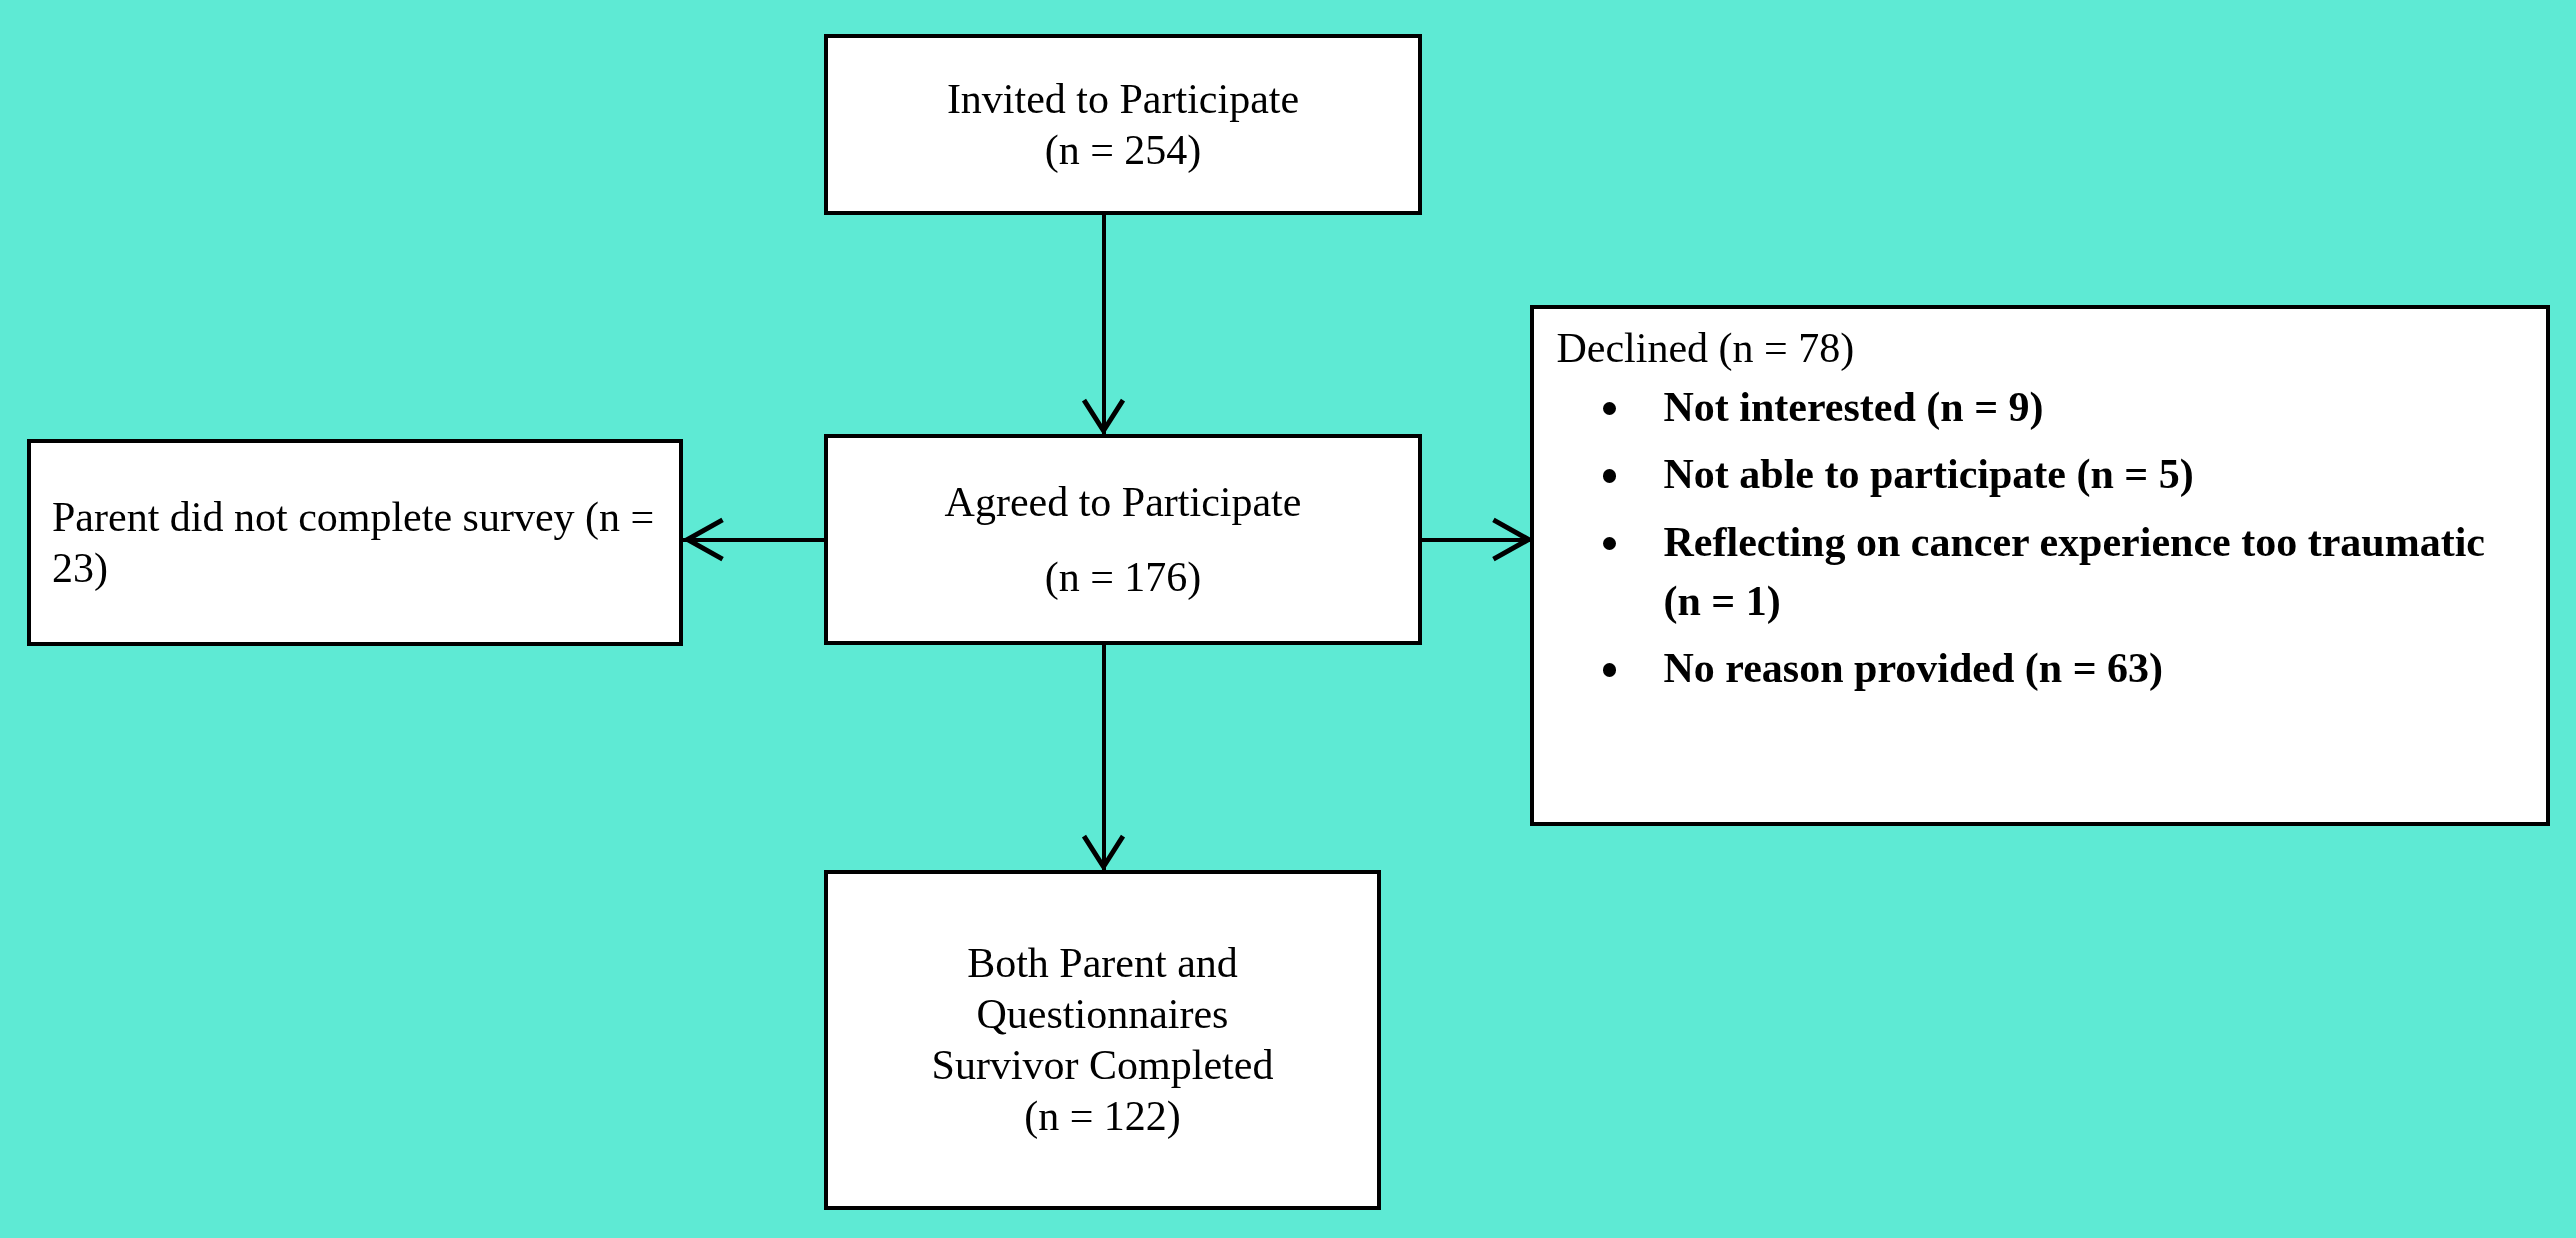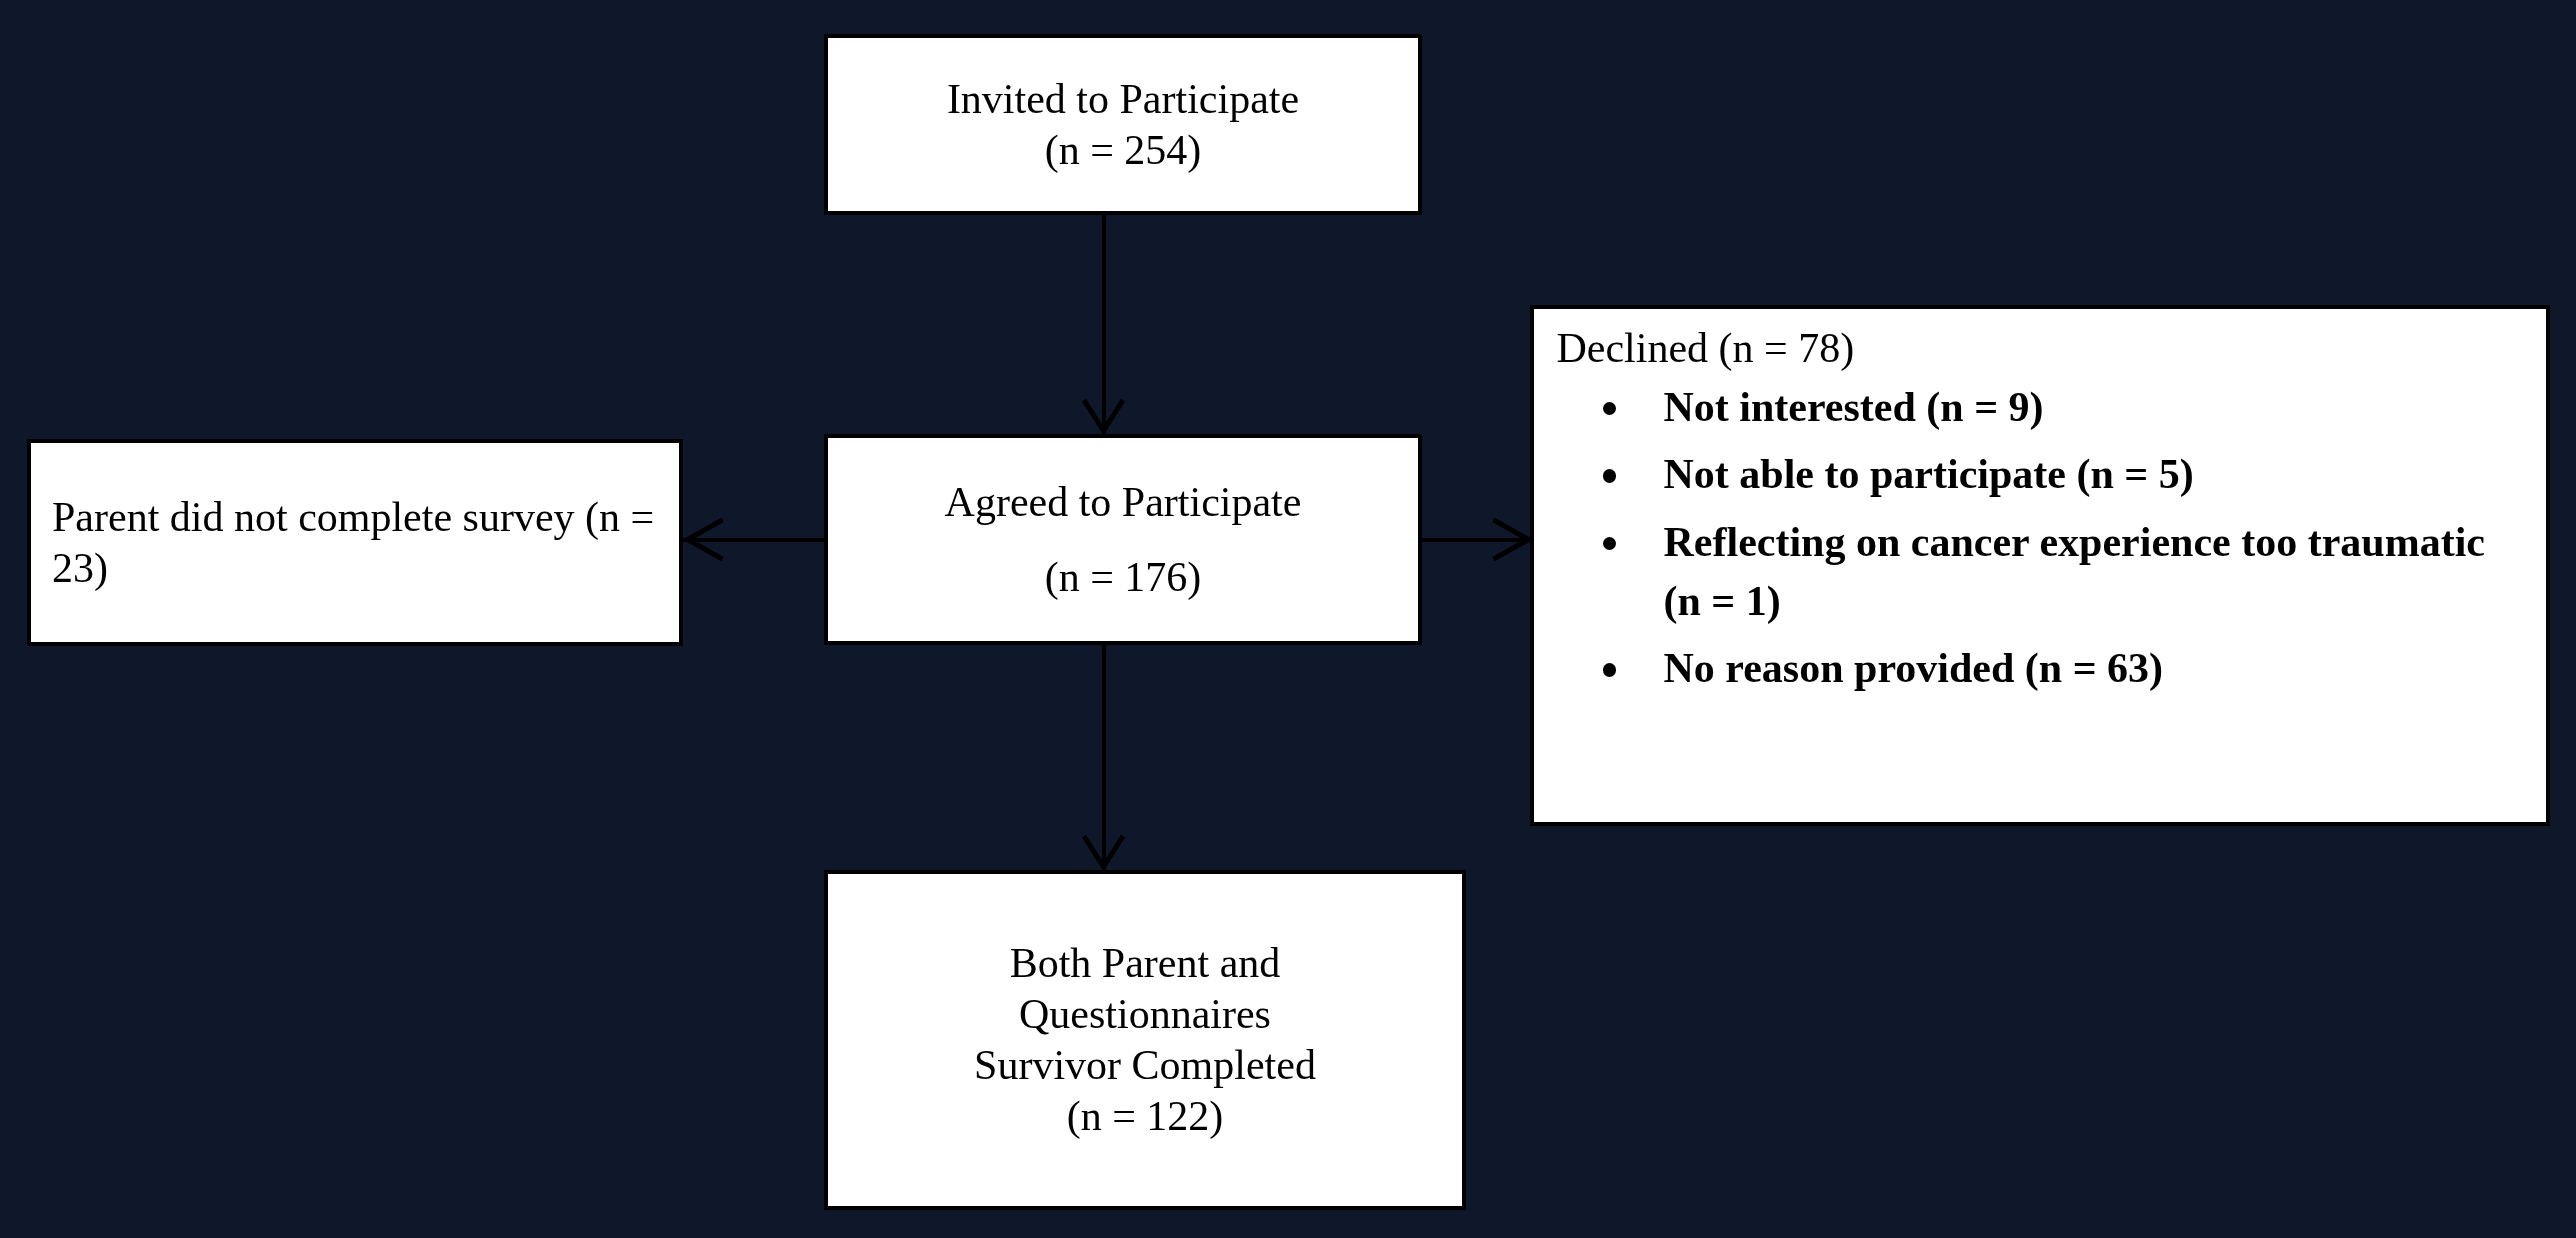--- a/index.html
+++ b/index.html
@@ -8,21 +8,21 @@
     background: #ffffff;
   }
   body {
     font-family: "Liberation Serif", "DejaVu Serif", serif;
     color: #000000;
   }
   #canvas {
     position: relative;
     width: 2576px;
     height: 1238px;
-    background: #0f172a;
+    background: #5eead4;
     overflow: hidden;
   }
 
   
   .node {
     position: absolute;
     box-sizing: border-box;
     border: 4.9px solid #000000;
     background: #ffffff;
     display: flex;
@@ -44,21 +44,21 @@
   }
 
   
   #node-invited   { left: 824px; top: 34px;   width: 598px;  height: 181px; }
   #node-agreed    { left: 824px; top: 434px;  width: 598px;  height: 211px; gap: 24px; }
   #node-parent    { left: 27px;   top: 439px;  width: 656px;  height: 207px;
                     padding-left: 21px; padding-right: 14px; }
   #node-declined  { left: 1530px; top: 305px;  width: 1020px; height: 521px;
                     padding-left: 22.5px; padding-right: 17px; justify-content: flex-start;
                     padding-top: 10px; }
-  #node-both      { left: 824px; top: 870px; width: 642px;  height: 340px; }
+  #node-both      { left: 824px; top: 870px; width: 557px;  height: 340px; }
 
   #node-parent .line { white-space: normal; }
 
   
   .declined-head {
     font-size: 42px;
     line-height: 59px;
     white-space: nowrap;
   }
   .declined-list {

